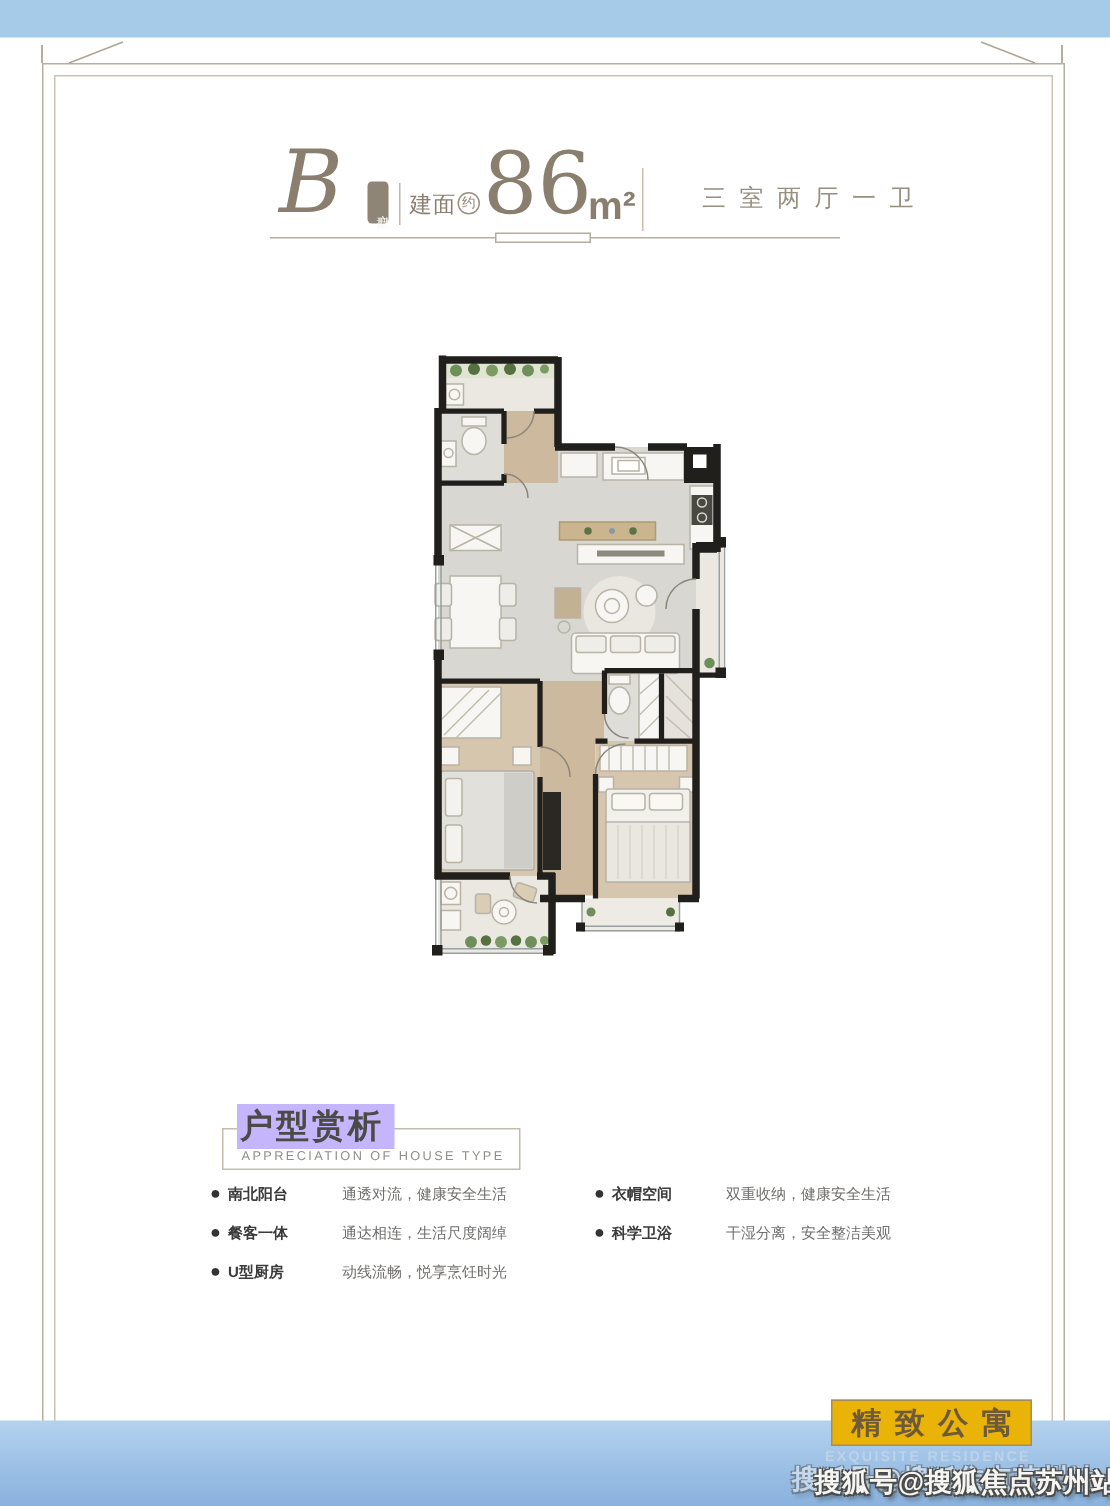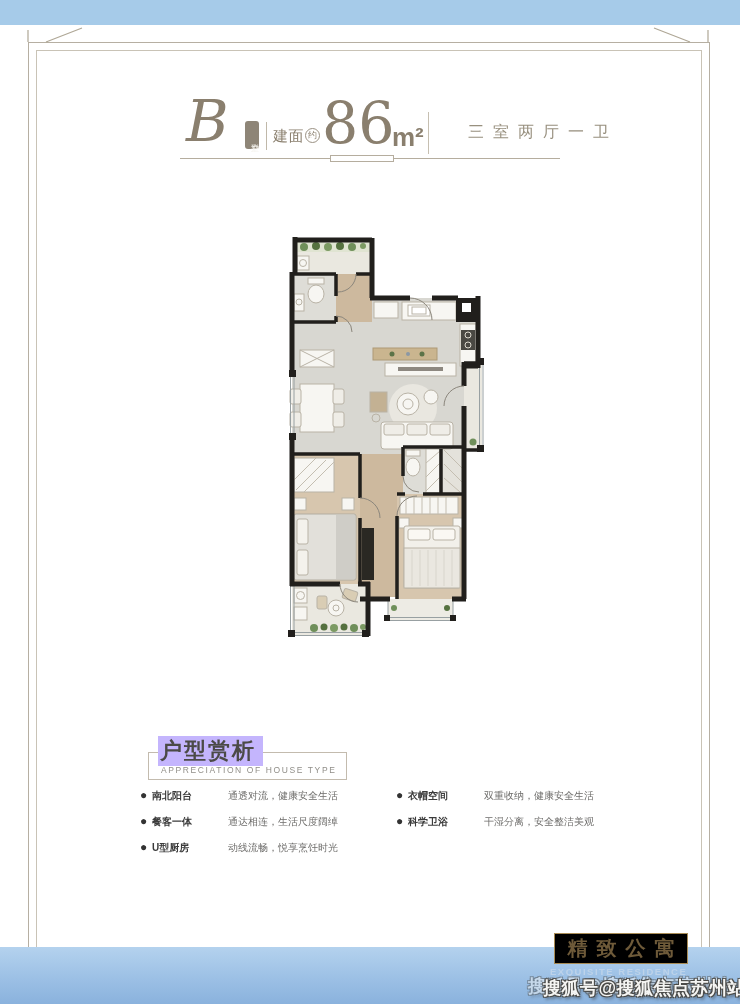--- a/index.html
+++ b/index.html
@@ -43,21 +43,21 @@
   .features{position:absolute;top:788px;}
   .features.left{left:140px;width:250px;}
   .features.right{left:396px;width:250px;}
   .feature-row{display:flex;align-items:baseline;height:26px;}
   .feature-bullet{width:12px;font-size:12px;color:#333;}
   .feature-label{width:66px;font-size:10px;font-weight:bold;color:#3b3b3b;white-space:nowrap;}
   .feature-desc{font-size:10px;color:#6f6e6c;white-space:nowrap;padding-left:10px;}
 
   
   .stamp{position:absolute;left:554px;top:933px;width:134px;height:31px;z-index:6;
-    background:#000000;border:1px solid #a88b55;box-sizing:border-box;
+    background:#eab308;border:1px solid #a88b55;box-sizing:border-box;
     display:flex;align-items:center;justify-content:center;
     font-size:20px;font-weight:bold;color:#6e5a39;letter-spacing:9px;text-indent:9px;}
   .stamp-sub{position:absolute;left:550px;top:966px;z-index:6;font-size:9.5px;font-weight:bold;
     color:#bdd3ea;letter-spacing:1.5px;white-space:nowrap;}
   .watermark,.watermark-ghost{position:absolute;top:976px;font-size:18px;font-weight:bold;color:#f5f5f3;
     white-space:nowrap;letter-spacing:0.5px;
     text-shadow:-1px -1px 0 #4b4b49,1px -1px 0 #4b4b49,-1px 1px 0 #4b4b49,1px 1px 0 #4b4b49,2px 3px 3px rgba(40,40,40,0.45);}
   .watermark{left:543px;z-index:8;}
   .watermark-ghost{left:528px;top:974px;z-index:7;opacity:0.5;}
 </style>

